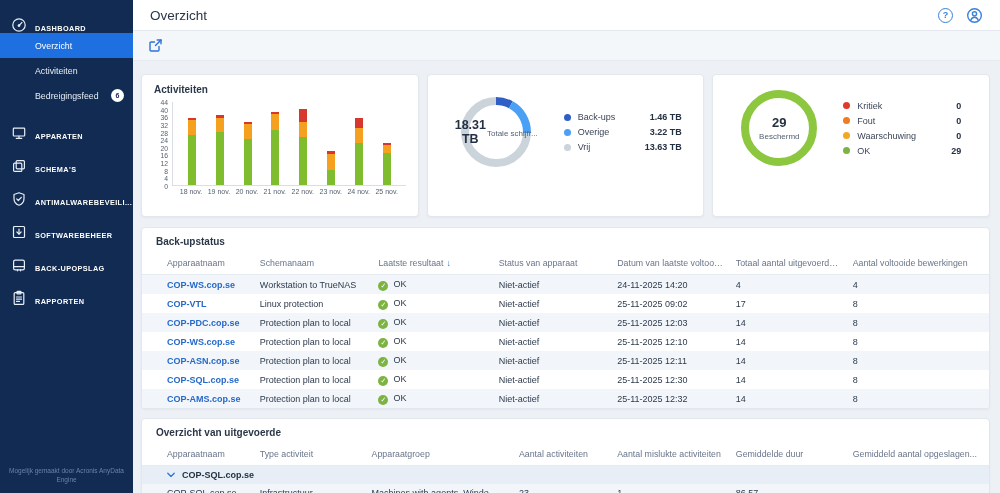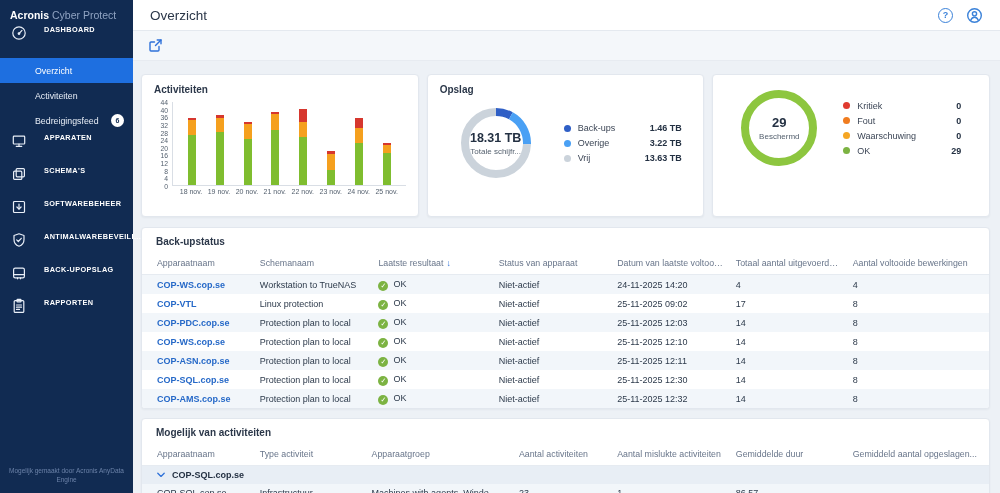--- a/index.html
+++ b/index.html
@@ -10,21 +10,21 @@
   
   .sidebar { width:133px; flex-shrink:0; background:#112B52; color:#fff;
     display:flex; flex-direction:column; }
   .brand { padding:9px 10px 4px; font-size:10.5px; white-space:nowrap; }
   .brand .bname { font-weight:700; color:#fff; }
   .brand .bprod { color:#8FA3C2; }
   .org-select { margin:7px 8px 12px; border:1px solid #3D5B8C; border-radius:3px;
     background:#16305C; padding:4px 6px; font-size:8.5px; color:#E9EFF8;
     display:flex; align-items:center; justify-content:space-between; cursor:pointer; }
   .nav { display:flex; flex-direction:column; }
-  .nav-section { display:flex; align-items:flex-start; gap:17px; padding-left:11px;
+  .nav-section { display:flex; align-items:flex-end; gap:8px; padding-left:11px;
     height:33px; font-size:7.3px; font-weight:700; letter-spacing:.4px; color:#FFFFFF;
     cursor:pointer; white-space:nowrap; }
   .nav-icon { width:16px; height:16px; flex-shrink:0; display:flex; align-items:center;
     justify-content:center; color:#E9EFF8; font-size:13px; line-height:1; }
   .nav-sub { height:25px; display:flex; align-items:center; padding-left:35px;
     font-size:8.8px; color:#E8EEF7; cursor:pointer; }
   .nav-sub.active { background:#1E6FE0; color:#fff; }
   .nav-badge { margin-left:auto; margin-right:9px; background:#fff; color:#112B52;
     border-radius:50%; width:13px; height:13px; font-size:7px; font-weight:700;
     display:flex; align-items:center; justify-content:center; }
@@ -61,62 +61,58 @@
     border-bottom:1px solid #D9DEE5; display:flex; align-items:flex-end; padding:0 5px; }
   .bar-col { flex:1; display:flex; flex-direction:column; align-items:center;
     justify-content:flex-end; height:100%; }
   .bar-seg { width:8px; }
   .x-labels { display:flex; padding:2px 5px 0; }
   .x-label { flex:1; text-align:center; font-size:7px; color:#55616F; white-space:nowrap; }
 
   
   .donut-body { display:flex; align-items:center; margin-top:6px; }
   .donut-wrap { position:relative; width:84px; height:84px; margin-left:14px; flex-shrink:0; }
-  .donut-center { position:absolute; inset:0; display:flex; flex-direction:column;
+  .donut-center { position:absolute; inset:0; display:flex; flex-direction:row;
     align-items:center; justify-content:center; text-align:center; }
   .donut-value { font-size:12.5px; font-weight:700; color:#243143; }
   .donut-label { font-size:8px; color:#55616F; margin-top:2px; white-space:nowrap; }
   .legend { display:flex; flex-direction:column; gap:5px; margin-left:26px; }
   .legend-row { display:flex; align-items:center; font-size:9px; color:#3C4656; width:118px; }
   .legend-dot { width:7px; height:7px; border-radius:50%; margin-right:7px; flex-shrink:0; }
   .legend-label { flex:1; }
   .legend-value { font-weight:700; color:#243143; text-align:right; white-space:nowrap; }
   .ring { width:76px; height:76px; border-radius:50%; margin-left:16px; flex-shrink:0;
     display:flex; flex-direction:column; align-items:center; justify-content:center; }
 
   
   .table-card { margin-bottom:9px; overflow:hidden; }
   .table-card .card-title { padding:8px 14px 6px; }
   table { width:100%; border-collapse:collapse; table-layout:fixed; }
   th { font-size:8.8px; color:#68758A; font-weight:400; text-align:left;
     padding:5px 6px 6px; border-bottom:1px solid #E6EBF1; white-space:nowrap;
     overflow:hidden; text-overflow:ellipsis; cursor:pointer; }
   td { font-size:9px; color:#2D3A4B; padding:3.5px 6px; white-space:nowrap;
     overflow:hidden; text-overflow:ellipsis; }
-  th:first-child, td:first-child { padding-left:15px; }
+  th:first-child, td:first-child { padding-left:25px; }
   tbody.alt tr:nth-child(odd) td { background:#F2F6FA; }
   .dev-link { color:#2669C8; font-weight:700; cursor:pointer; }
   .ok-dot { display:inline-flex; width:10px; height:10px; border-radius:50%;
     background:#7CB342; color:#fff; font-size:7px; align-items:center;
     justify-content:center; margin-right:5px; vertical-align:-1px; }
   .sort-arrow { color:#2E71D9; margin-left:3px; font-size:9px; }
   tr.group-row td { background:#E8EEF5; font-weight:700; color:#243143; padding-top:4px; padding-bottom:4px; }
   tr.group-row .chev { color:#2E71D9; margin-right:7px; }
   tbody.alt2 tr:nth-child(even) td { background:#F2F6FA; }
 
   svg { display:block; }
 </style>
 </head>
 <body>
 
 <aside class="sidebar">
-  <div class="brand">
-    <span class="bname">Acronis</span>
-    <span class="bprod">Cyber Protect</span>
-  </div>
   <nav class="nav">
       <div class="nav-section">
         <span class="nav-icon">
           <svg width="16" height="16" viewBox="0 0 16 16" fill="none" stroke="#E9EFF8" stroke-width="1.2" stroke-linecap="round">
             <circle cx="8" cy="8" r="6.2"></circle>
             <line x1="8" y1="8.6" x2="11" y2="5.4"></line>
             <circle cx="8" cy="8.6" r="0.8" fill="#E9EFF8"></circle>
           </svg>
         </span>
         <span class="nav-label">DASHBOARD</span>
@@ -146,35 +142,35 @@
           <svg width="16" height="16" viewBox="0 0 16 16" fill="none" stroke="#E9EFF8" stroke-width="1.2" stroke-linejoin="round">
             <rect x="5.2" y="2.6" width="8.2" height="8.2" rx="1"></rect>
             <rect x="2.6" y="5.2" width="8.2" height="8.2" rx="1"></rect>
           </svg>
         </span>
         <span class="nav-label">SCHEMA'S</span>
       </div>
       <div class="nav-section">
         <span class="nav-icon">
           <svg width="16" height="16" viewBox="0 0 16 16" fill="none" stroke="#E9EFF8" stroke-width="1.2" stroke-linecap="round" stroke-linejoin="round">
+            <path d="M8 1.8 L13 3.5 V7.4 C13 10.9 10.8 13.2 8 14.2 C5.2 13.2 3 10.9 3 7.4 V3.5 Z"></path>
+            <polyline points="5.7,7.9 7.3,9.5 10.3,6.3"></polyline>
+          </svg>
+        </span>
+        <span class="nav-label">ANTIMALWAREBEVEILI...</span>
+      </div>
+      <div class="nav-section">
+        <span class="nav-icon">
+          <svg width="16" height="16" viewBox="0 0 16 16" fill="none" stroke="#E9EFF8" stroke-width="1.2" stroke-linecap="round" stroke-linejoin="round">
             <rect x="2.5" y="2.5" width="11" height="11" rx="1"></rect>
             <line x1="8" y1="5" x2="8" y2="10"></line>
             <polyline points="5.9,8 8,10.2 10.1,8"></polyline>
           </svg>
         </span>
         <span class="nav-label">SOFTWAREBEHEER</span>
-      </div>
-      <div class="nav-section">
-        <span class="nav-icon">
-          <svg width="16" height="16" viewBox="0 0 16 16" fill="none" stroke="#E9EFF8" stroke-width="1.2" stroke-linecap="round" stroke-linejoin="round">
-            <path d="M8 1.8 L13 3.5 V7.4 C13 10.9 10.8 13.2 8 14.2 C5.2 13.2 3 10.9 3 7.4 V3.5 Z"></path>
-            <polyline points="5.7,7.9 7.3,9.5 10.3,6.3"></polyline>
-          </svg>
-        </span>
-        <span class="nav-label">ANTIMALWAREBEVEILI...</span>
       </div>
       <div class="nav-section">
         <span class="nav-icon">
           <svg width="16" height="16" viewBox="0 0 16 16" fill="none" stroke="#E9EFF8" stroke-width="1.2" stroke-linecap="round">
             <rect x="2.6" y="3.2" width="10.8" height="9.6" rx="1.6"></rect>
             <line x1="2.6" y1="9.6" x2="13.4" y2="9.6"></line>
             <line x1="6.5" y1="12.8" x2="6.5" y2="13.8"></line>
             <line x1="9.5" y1="12.8" x2="9.5" y2="13.8"></line>
           </svg>
         </span>
@@ -292,21 +288,20 @@
                 <span class="x-label">22 nov.</span>
                 <span class="x-label">23 nov.</span>
                 <span class="x-label">24 nov.</span>
                 <span class="x-label">25 nov.</span>
               </div>
           </div>
         </div>
       </div>
 
       <div class="card">
-        <div class="card-title">Opslag</div>
         <div class="donut-body">
           <div class="donut-wrap">
             <svg id="storage-donut" width="84" height="84" viewBox="0 0 84 84">
                 <circle cx="42" cy="42" r="31" fill="none" stroke="#2F5FC6" stroke-width="8" stroke-dasharray="15.531237957561334 179.24750656500584" stroke-dashoffset="0" transform="rotate(-90 42 42)"></circle>
                 <circle cx="42" cy="42" r="31" fill="none" stroke="#4AA0F4" stroke-width="8" stroke-dasharray="34.253826180375 160.52491834219217" stroke-dashoffset="-15.531237957561334" transform="rotate(-90 42 42)"></circle>
                 <circle cx="42" cy="42" r="31" fill="none" stroke="#CBD3DB" stroke-width="8" stroke-dasharray="144.99368038463084 49.78506413793633" stroke-dashoffset="-49.78506413793633" transform="rotate(-90 42 42)"></circle>
               </svg>
             <div class="donut-center">
               <span class="donut-value">18.31 TB</span>
               <span class="donut-label">Totale schijfr...</span>
@@ -449,21 +444,21 @@
               <td>Niet-actief</td>
               <td>25-11-2025 12:32</td>
               <td>14</td>
               <td>8</td>
             </tr>
           </tbody>
       </table>
     </div>
 
     <div class="card table-card">
-      <div class="card-title">Mogelijk van activiteiten</div>
+      <div class="card-title">Overzicht van uitgevoerde</div>
       <table>
         <colgroup id="ao-cols">
             <col style="width: 13.2%;">
             <col style="width: 13.2%;">
             <col style="width: 17.4%;">
             <col style="width: 11.6%;">
             <col style="width: 14%;">
             <col style="width: 13.8%;">
             <col style="width: 16.8%;">
           </colgroup>

